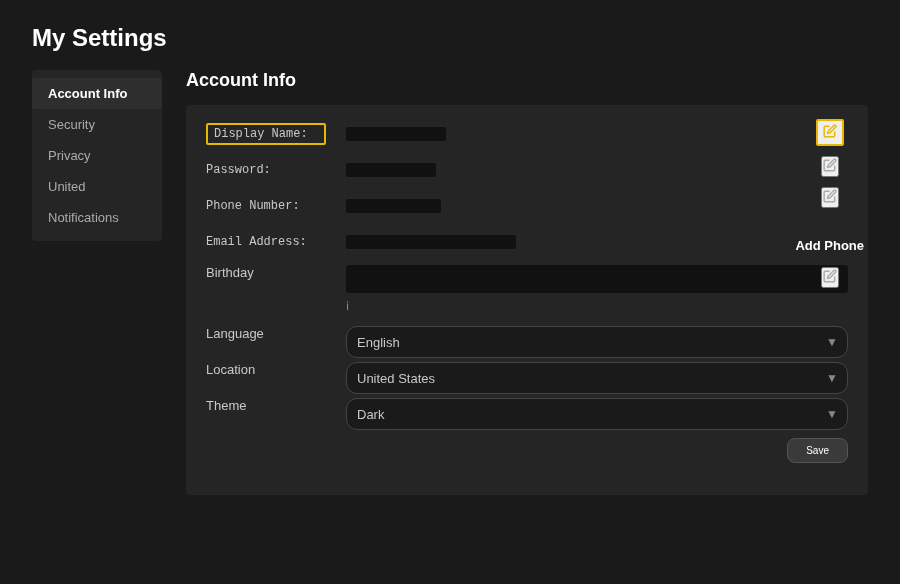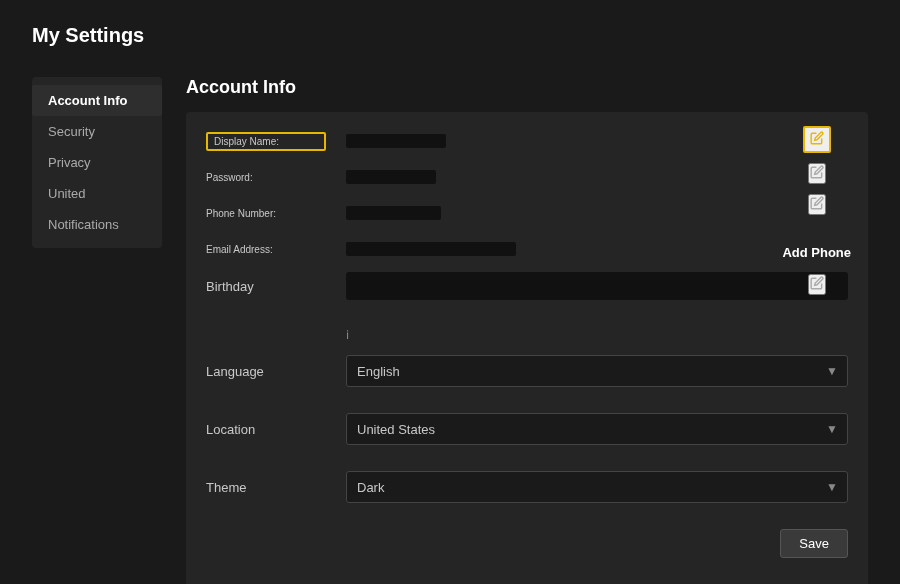--- a/index.html
+++ b/index.html
@@ -12,23 +12,23 @@
       width: 900px;
       overflow: hidden;
     }
     .page-wrapper {
       display: flex;
       flex-direction: column;
       padding: 24px 32px 0 32px;
     }
     .page-title {
       color: #ffffff;
-      font-size: 20px;
+      font-size: 24px;
       font-weight: 700;
-      margin-bottom: 30px;
+      margin-bottom: 18px;
     }
     .main-layout {
       display: flex;
       gap: 0;
     }
     
     .sidebar {
       width: 130px;
       flex-shrink: 0;
       background-color: #252525;
@@ -67,22 +67,23 @@
       position: relative;
     }
     .field-row {
       display: flex;
       align-items: center;
       margin-bottom: 10px;
       min-height: 26px;
     }
     .field-label {
       color: #c8c8c8;
-      font-size: 10px;
+      font-size: 12px;
       min-width: 140px;
+      font-family: Liberation Mono, monospace;
     }
     .field-label-box {
       border: 2px solid #e8b800;
       padding: 2px 6px;
       border-radius: 2px;
       min-width: 120px;
       display: inline-block;
     }
     .field-value-redacted {
       display: inline-block;
@@ -90,42 +91,41 @@
       height: 14px;
       border-radius: 2px;
     }
     .edit-icon-highlighted {
       border: 2px solid #e8b800;
       padding: 3px 5px;
       border-radius: 2px;
     }
     .edit-icons-col {
       position: absolute;
-      right: 17px;
+      right: 4px;
       top: 14px;
       display: flex;
       flex-direction: column;
       gap: 10px;
       align-items: center;
     }
     .edit-icon {
       color: #aaaaaa;
       font-size: 15px;
       cursor: pointer;
     }
     .add-phone-btn {
       color: #ffffff;
       font-size: 13px;
       font-weight: 600;
       cursor: pointer;
     }
     .settings-row {
       display: flex;
-      align-items: center;
-      margin-bottom: 26px;
+      margin-bottom: 4px;
     }
     .settings-label {
       color: #c8c8c8;
       font-size: 13px;
       min-width: 140px;
     }
     .settings-control {
       flex: 1;
     }
     .birthday-bar {
@@ -167,21 +167,21 @@
     }
     .dropdown-wrapper {
       position: relative;
       width: 100%;
     }
     .dropdown-wrapper select {
       width: 100%;
       height: 32px;
       background-color: #1a1a1a;
       border: 1px solid #444;
-      border-radius: 3px;
+      border-radius: 11px;
       color: #c8c8c8;
       padding: 0 10px;
       font-size: 13px;
       appearance: none;
       cursor: pointer;
     }
     .dropdown-arrow {
       position: absolute;
       right: 10px;
       top: 50%;
@@ -194,23 +194,23 @@
       display: flex;
       justify-content: flex-end;
       margin-top: 8px;
       margin-bottom: 16px;
     }
     .save-btn {
       background-color: #3a3a3a;
       border: 1px solid #555;
       color: #ffffff;
       padding: 6px 18px;
-      border-radius: 3px;
-      cursor: pointer;
-      font-size: 13px;
+      border-radius: 8px;
+      cursor: pointer;
+      font-size: 10px;
     }
   </style>
 </head>
 <body>
 
 <div class="page-wrapper">
   <h1 class="page-title">My Settings</h1>
 
   <div class="main-layout">
 

